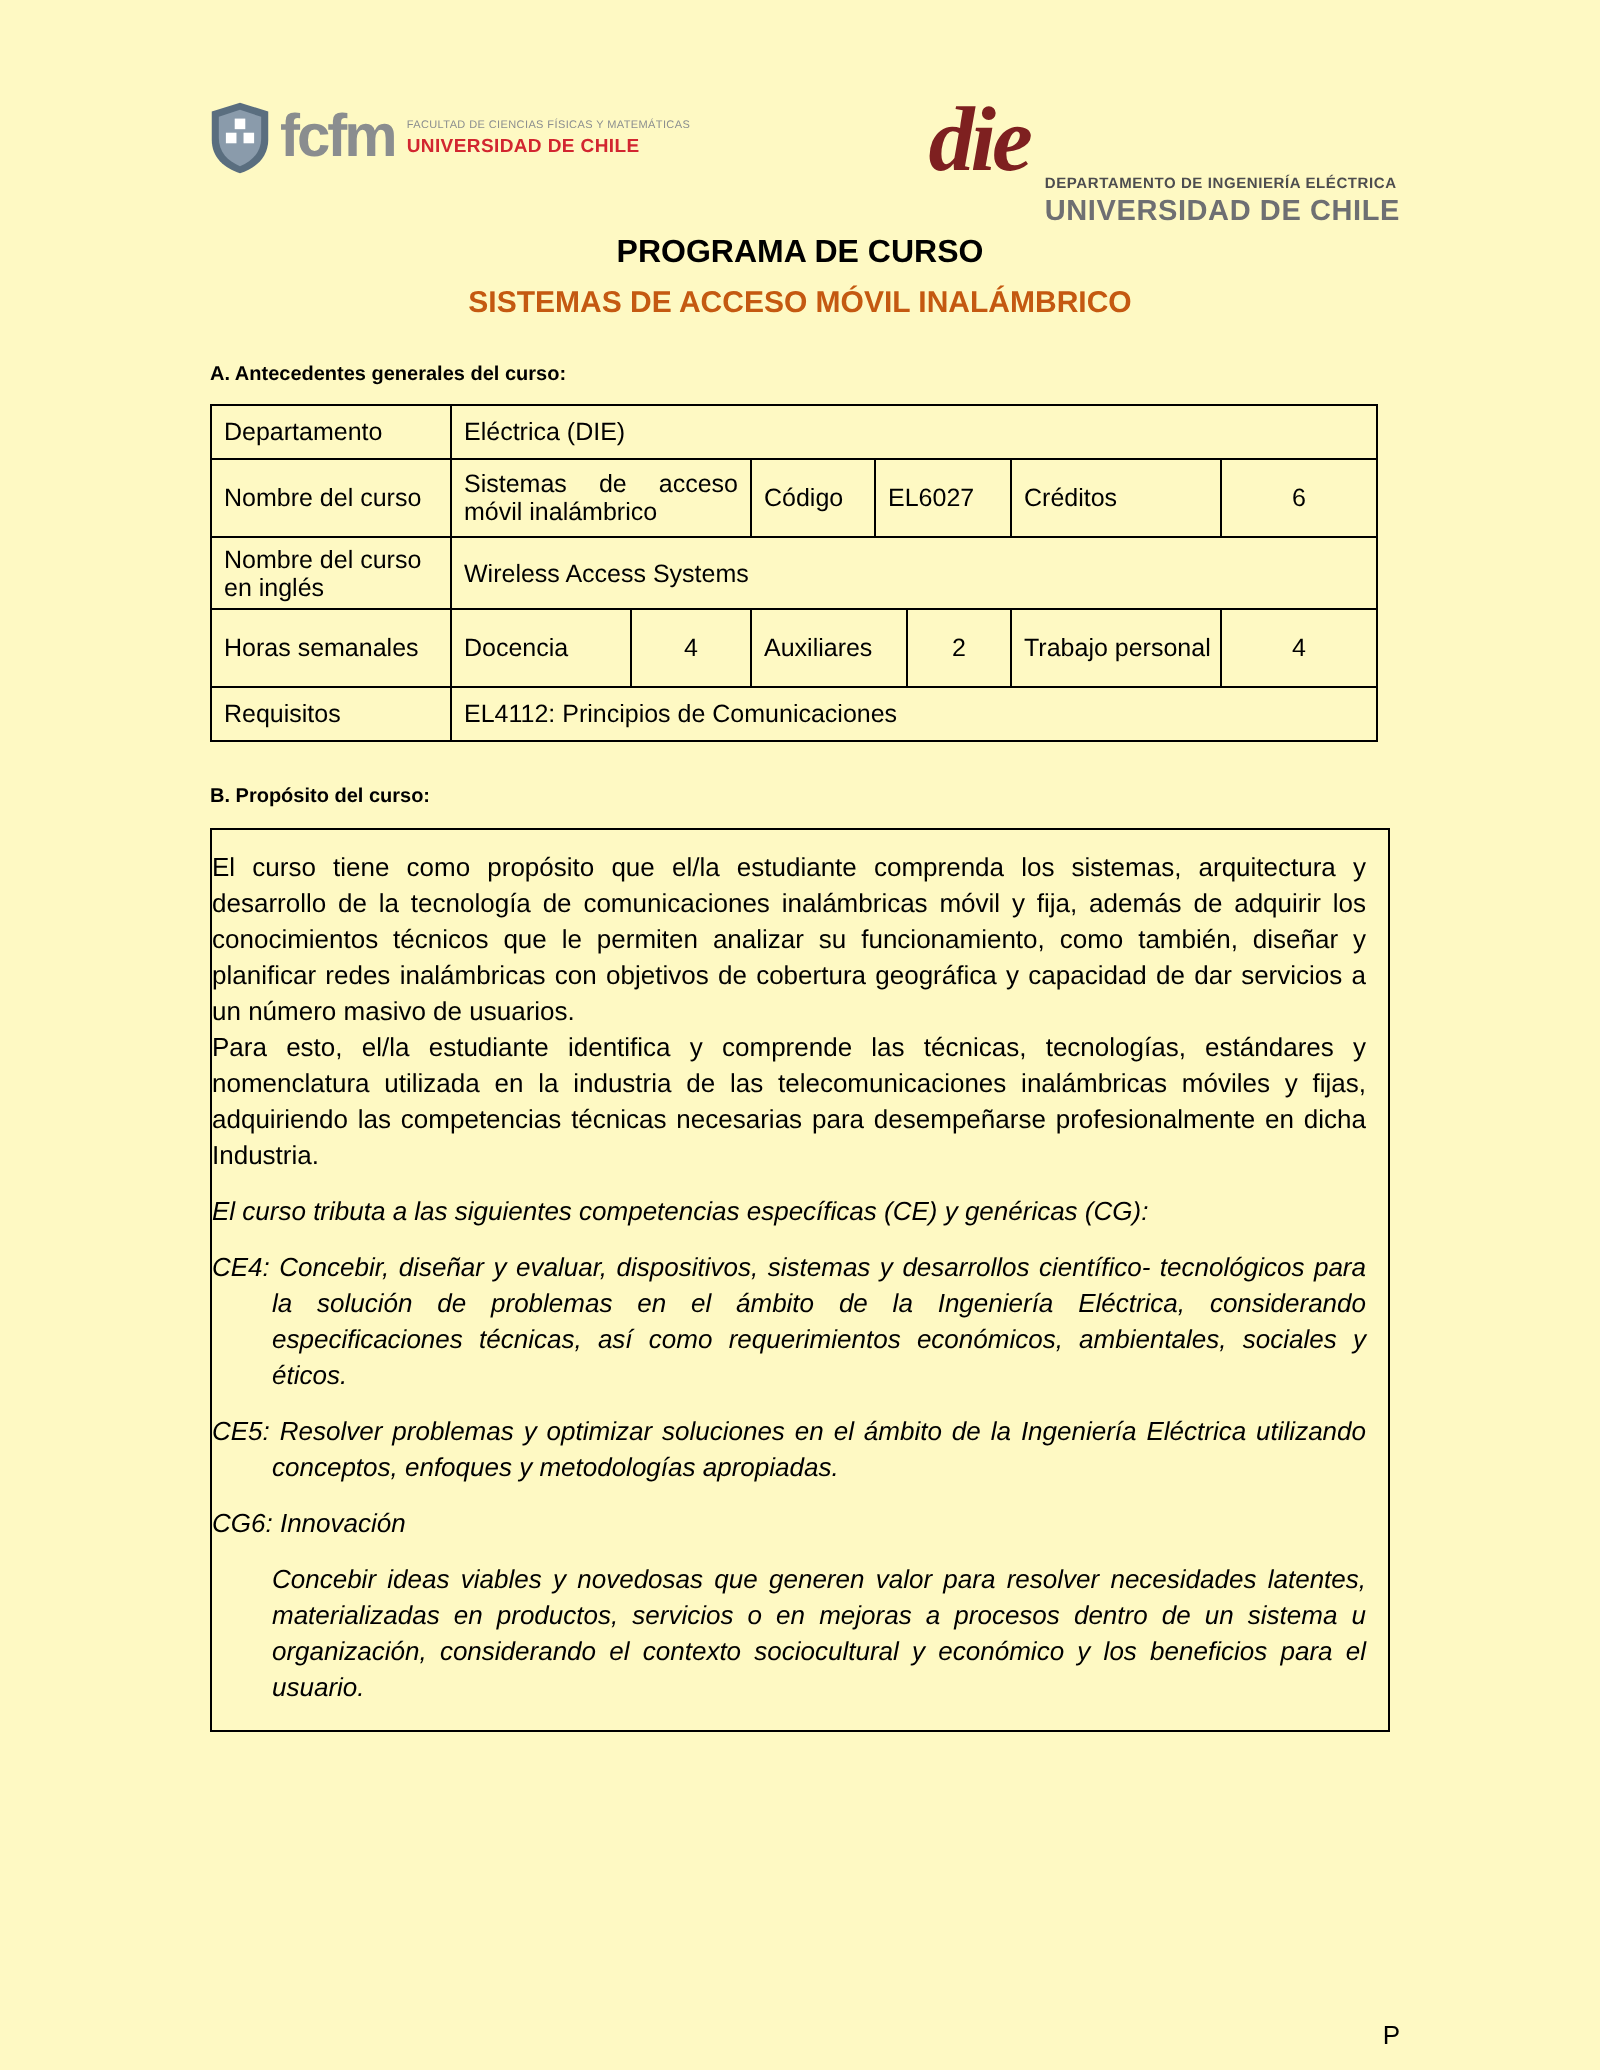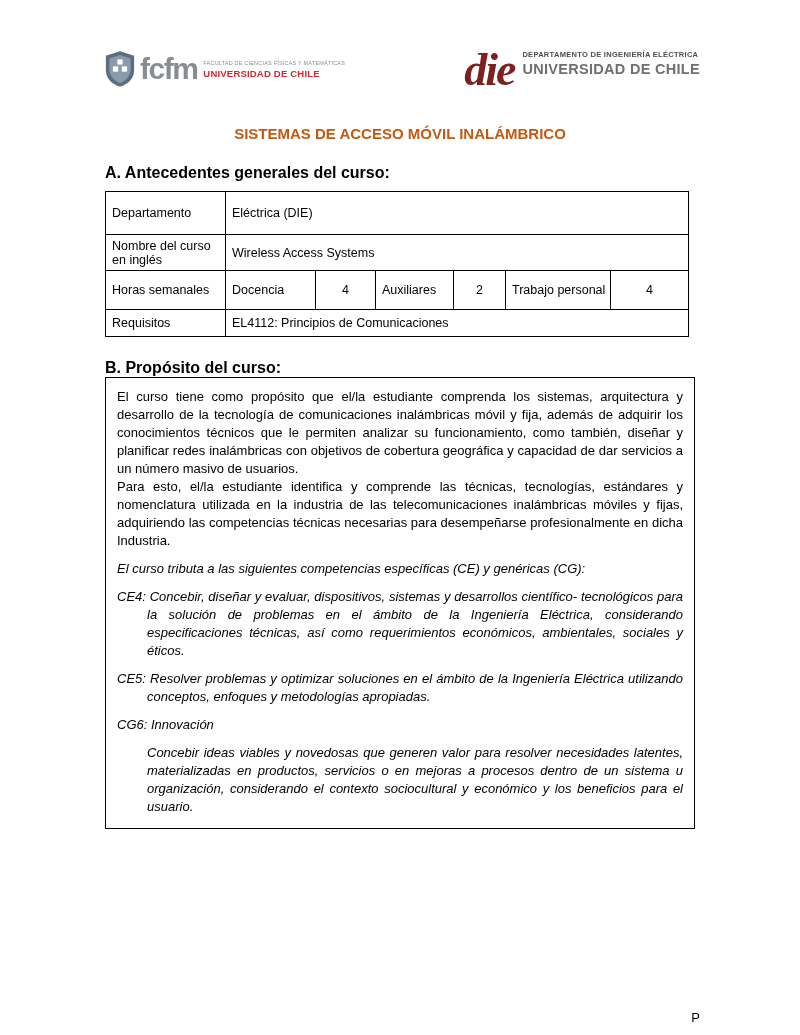--- a/index.html
+++ b/index.html
@@ -1,20 +1,20 @@
 <!DOCTYPE html>
 <html><head>
 <meta charset="utf-8">
 <title>Programa de Curso</title>
 <style>
   * { margin:0; padding:0; box-sizing:border-box; }
   html,body { background:#e9e9e9; }
   body { font-family:"Liberation Sans", sans-serif; color:#000; }
   .page {
-    position:relative; width:800px; height:1035px; background:#ffffff;
+    position:relative; width:800px; height:1035px; background:#fef9c3;
     margin:0 auto; overflow:hidden;
   }
 
   
   .logos {
     position:absolute; top:50px; left:105px; width:595px;
     display:flex; justify-content:space-between; align-items:flex-start;
   }
   .fcfm-logo { display:flex; align-items:center; }
   .fcfm-shield { width:30px; height:38px; flex:0 0 auto; }
@@ -24,51 +24,51 @@
   }
   .fcfm-textcol { display:flex; flex-direction:column; margin-left:6px; gap:2px; }
   .fcfm-line1 { font-size:5.5px; color:#8a8d8f; letter-spacing:0.2px; }
   .fcfm-line2 { font-size:9.5px; font-weight:bold; color:#d22630; letter-spacing:0.2px; }
 
   .die-logo { display:flex; align-items:flex-start; }
   .die-acronym {
     font-family:"Liberation Serif", serif; font-style:italic; font-weight:bold;
     font-size:46px; line-height:0.85; color:#7e2020; letter-spacing:-2px;
   }
-  .die-textcol { display:flex; flex-direction:column; margin-left:8px; gap:2px; }
+  .die-textcol { display:flex; flex-direction:column; margin-left:8px; gap:2px;margin-top:37px; }
   .die-line1 { font-size:7.5px; font-weight:bold; color:#4d4d4f; letter-spacing:0.3px; }
   .die-line2 { font-size:14.5px; font-weight:bold; color:#6e6f72; letter-spacing:0.3px; }
 
   
   .content { position:absolute; top:118px; left:105px; width:590px; }
   .title { text-align:center; font-size:16px; font-weight:bold; }
   .subtitle { text-align:center; font-size:15px; font-weight:bold; color:#c45911; margin-top:7px; }
-  .section-heading { font-size:16px; font-weight:bold; margin-top:22px; }
+  .section-heading { font-size:10px; font-weight:bold; margin-top:22px; }
 
   
   table.course-table { border-collapse:collapse; width:583px; margin-top:9px; table-layout:fixed; }
   table.course-table td {
     border:1px solid #000; font-size:12.5px; padding:3px 6px; vertical-align:middle;
   }
-  table.course-table tr.r1 { height:43px; }
+  table.course-table tr.r1 { height:27px; }
   table.course-table tr.r2 { height:39px; }
   table.course-table tr.r3 { height:36px; }
   table.course-table tr.r4 { height:39px; }
   table.course-table tr.r5 { height:32px; }
   table.course-table tr.r6 { height:27px;margin-left:24px; }
   td.top { vertical-align:top; padding-top:4px; }
   td.nw { white-space:nowrap; }
   td.center { text-align:center; }
   td.bold { font-weight:bold; }
   td.italic { }
   td.justify { text-align:justify; }
 
   
   .purpose-box {
-    border:1px solid #000; margin-top:0; padding:10px 11px 12px 11px;
+    border:1px solid #000; margin-top:10px; padding:10px 11px 12px 0;
     font-size:13px; line-height:18px; text-align:justify;
   }
   .purpose-box p { margin:0; }
   .gap-top { margin-top:10px !important;font-style:italic; }
   .hang { padding-left:30px; text-indent:-30px; }
   .indent { padding-left:30px; }
 
   
   .page-marker { position:absolute; right:100px; bottom:10px; font-size:13px; }
 </style>
@@ -97,39 +97,48 @@
       <div class="die-acronym">die</div>
       <div class="die-textcol">
         <div class="die-line1">DEPARTAMENTO DE INGENIERÍA ELÉCTRICA</div>
         <div class="die-line2">UNIVERSIDAD DE CHILE</div>
       </div>
     </div>
   </div>
 
   <div class="content">
 
+    <div class="title">PROGRAMA DE CURSO</div>
     <div class="subtitle">SISTEMAS DE ACCESO MÓVIL INALÁMBRICO</div>
 
     <div class="section-heading">A. Antecedentes generales del curso:</div>
 
     <table class="course-table">
       <colgroup>
         <col style="width:120px">
           <col style="width:90px">
           <col style="width:60px">
           <col style="width:62px">
         <col style="width:16px">
           <col style="width:52px">
           <col style="width:105px">
           <col style="width:78px">
       </colgroup>
       <tbody>
           <tr class="r1">
         <td class="nw">Departamento</td>
         <td colspan="7">Eléctrica (DIE)</td>
+      </tr>
+      <tr class="r2">
+        <td class="nw top">Nombre del curso</td>
+        <td colspan="2" class="top justify">Sistemas de acceso móvil inalámbrico</td>
+        <td class="nw top">Código</td>
+        <td colspan="2" class="nw top">EL6027</td>
+        <td class="nw top">Créditos</td>
+        <td class="center top">6</td>
       </tr>
       <tr class="r3">
         <td class="top">Nombre del curso en inglés</td>
         <td colspan="7" class="top italic">Wireless Access Systems</td>
       </tr>
       <tr class="r4">
         <td class="nw">Horas semanales</td>
         <td class="nw">Docencia</td>
         <td class="center">4</td>
         <td colspan="2" class="nw">Auxiliares</td>

